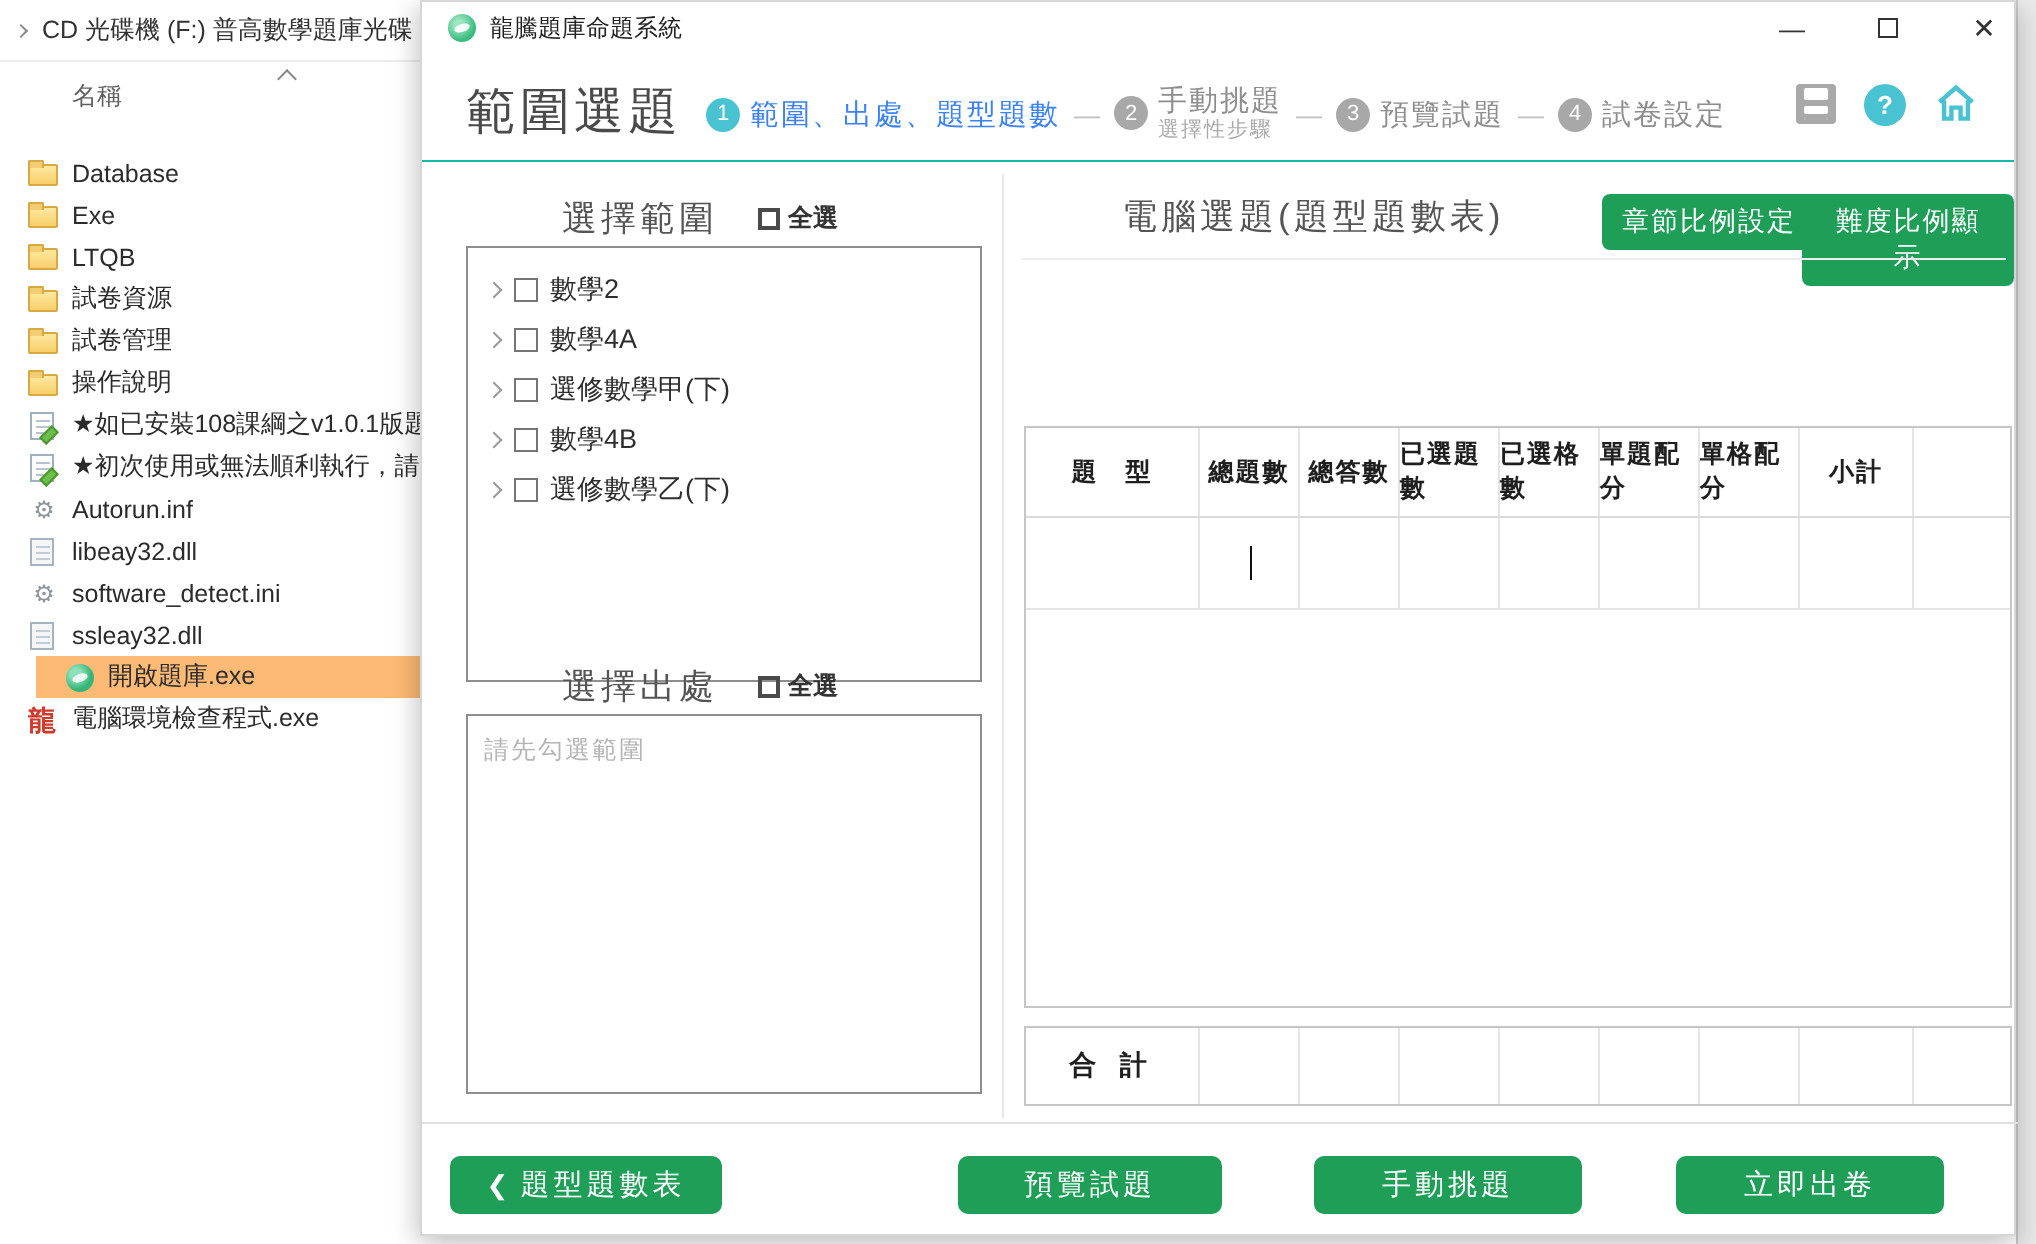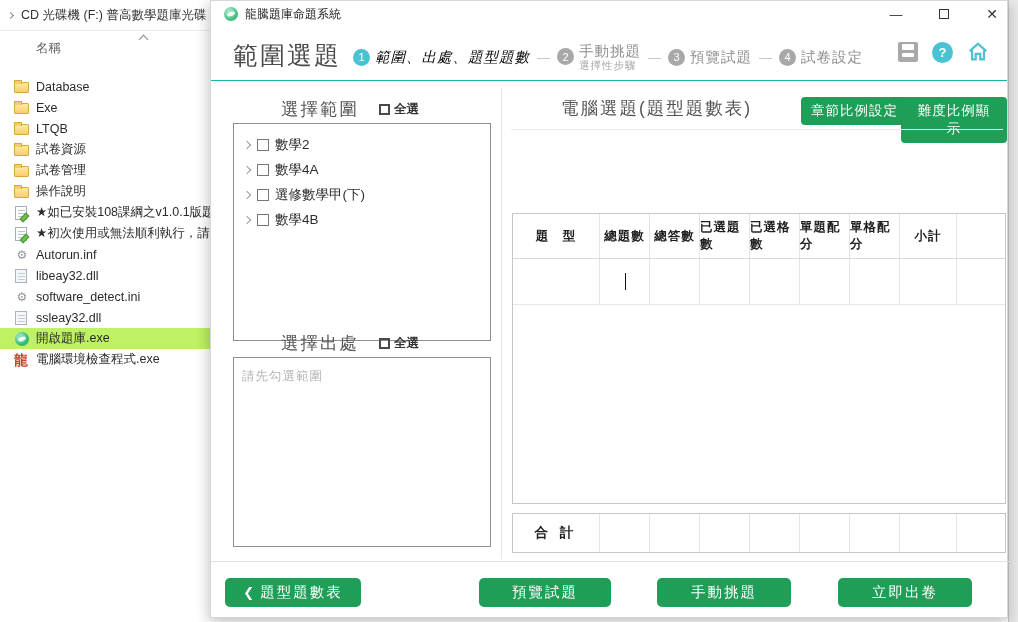--- a/index.html
+++ b/index.html
@@ -13,21 +13,21 @@
 
   
   .explorer { position:absolute; left:0; top:0; width:212px; height:622px; background:#fff; }
   .drive-row { position:absolute; left:0; top:4px; height:22px; display:flex; align-items:center; font-size:12.5px; color:#333; white-space:nowrap; }
   .drive-chev { width:5px; height:5px; border-right:1px solid #8a8a8a; border-bottom:1px solid #8a8a8a; transform:rotate(-45deg); margin:0 8px 0 8px; flex:0 0 auto; }
   .exp-divider { position:absolute; left:0; top:30px; width:212px; border-bottom:1px solid #ececec; }
   .col-header { position:absolute; left:36px; top:40px; font-size:12.5px; color:#5f5f5f; }
   .sort-caret { position:absolute; left:140px; top:36px; width:7px; height:7px; border-left:1px solid #8a8a8a; border-top:1px solid #8a8a8a; transform:rotate(45deg); }
   .file-list { position:absolute; left:0; top:76px; width:212px; }
   .file-row { height:21px; display:flex; align-items:center; padding-left:14px; font-size:12.5px; color:#2b2b2b; white-space:nowrap; overflow:hidden; }
-  .file-row.selected { background:#bef264; }
+  .file-row.selected { background:#fdba74;margin-left:18px; }
   .file-row .fi { flex:0 0 16px; height:16px; margin-right:6px; position:relative; }
   
   .ic-folder { display:block; width:15px; height:11px; margin-top:3px; background:linear-gradient(#ffe9a0,#f7cf6b); border:1px solid #d8a943; border-radius:1px; position:relative; }
   .ic-folder::before { content:""; position:absolute; left:-1px; top:-3px; width:6px; height:3px; background:#f2cd74; border:1px solid #d8a943; border-bottom:none; border-radius:1px 1px 0 0; }
   
   .ic-txt { display:block; width:12px; height:14px; margin:1px 0 0 1px; background:#fff; border:1px solid #9fb0bf; position:relative; }
   .ic-txt::before { content:""; position:absolute; left:2px; top:3px; width:7px; height:1px; background:#b7c3cd; box-shadow:0 3px 0 #b7c3cd, 0 6px 0 #b7c3cd; }
   .ic-txt::after { content:""; position:absolute; right:-3px; bottom:-1px; width:7px; height:3px; background:#6cbf4a; transform:rotate(-45deg); border:1px solid #4e9630; }
   
   .ic-gear { display:block; width:16px; height:16px; color:#8f979e; font-size:12px; line-height:16px; text-align:center; font-family:"DejaVu Sans",sans-serif; }
@@ -53,21 +53,21 @@
   .max-square { width:10px; height:10px; border:1px solid #333; }
 
   
   .hdr { position:absolute; left:0; top:26px; width:100%; height:54px; border-bottom:1px solid #14b8a6; }
   .page-title { position:absolute; left:22px; top:12px; font-size:25px; color:#4a4a4a; letter-spacing:2px; }
   .steps { position:absolute; left:142px; top:10px; height:40px; display:flex; align-items:center; white-space:nowrap; }
   .step { display:flex; align-items:center; }
   .step-circle { width:17px; height:17px; border-radius:50%; background:#a8a8a8; color:#fff; font-size:11px; display:flex; align-items:center; justify-content:center; margin-right:5px; flex:0 0 auto; }
   .step.active .step-circle { background:#49c2d2; }
   .step-label { font-size:14.5px; color:#8e8e8e; letter-spacing:1px; }
-  .step.active .step-label { color:#000000;font-style:italic; }
+  .step.active .step-label { color:#3b82f6; }
   .step-stack { display:flex; flex-direction:column; line-height:1.15; }
   .step-sub { font-size:10.5px; color:#aaaaaa; letter-spacing:1px; }
   .step-sep { color:#c0c0c0; margin:0 7px; font-size:13px; }
   .hdr-icons { position:absolute; right:18px; top:14px; display:flex; align-items:center; gap:14px; }
   .ic-save { width:20px; height:20px; position:relative; background:#a9a9a9; border-radius:2px; }
   .ic-save::before { content:""; position:absolute; left:4px; top:2px; width:12px; height:6px; background:#fff; border-radius:1px; }
   .ic-save::after { content:""; position:absolute; left:4px; bottom:2px; width:12px; height:7px; background:#fff; border-radius:1px; box-shadow:inset 0 -3px 0 #a9a9a9; }
   .ic-help { width:21px; height:21px; border-radius:50%; background:#49c2d2; color:#fff; font-size:13px; font-weight:bold; display:flex; align-items:center; justify-content:center; }
   .ic-home { width:22px; height:22px; color:#49c2d2; }
 
@@ -289,20 +289,25 @@
       </div>
     <div class="tree-row">
         <span class="tree-chev"></span>
         <span class="tree-cb"></span>
         <span class="tree-label">選修數學甲(下)</span>
       </div>
     <div class="tree-row">
         <span class="tree-chev"></span>
         <span class="tree-cb"></span>
         <span class="tree-label">數學4B</span>
+      </div>
+    <div class="tree-row">
+        <span class="tree-chev"></span>
+        <span class="tree-cb"></span>
+        <span class="tree-label">選修數學乙(下)</span>
       </div>
   </div>
 
   <div class="panel-title lp-src-title">選擇出處</div>
   <div class="selall lp-src-selall">
     <span class="cb"></span>
     <span>全選</span>
   </div>
   <div class="src-box">
     <span class="placeholder">請先勾選範圍</span>

